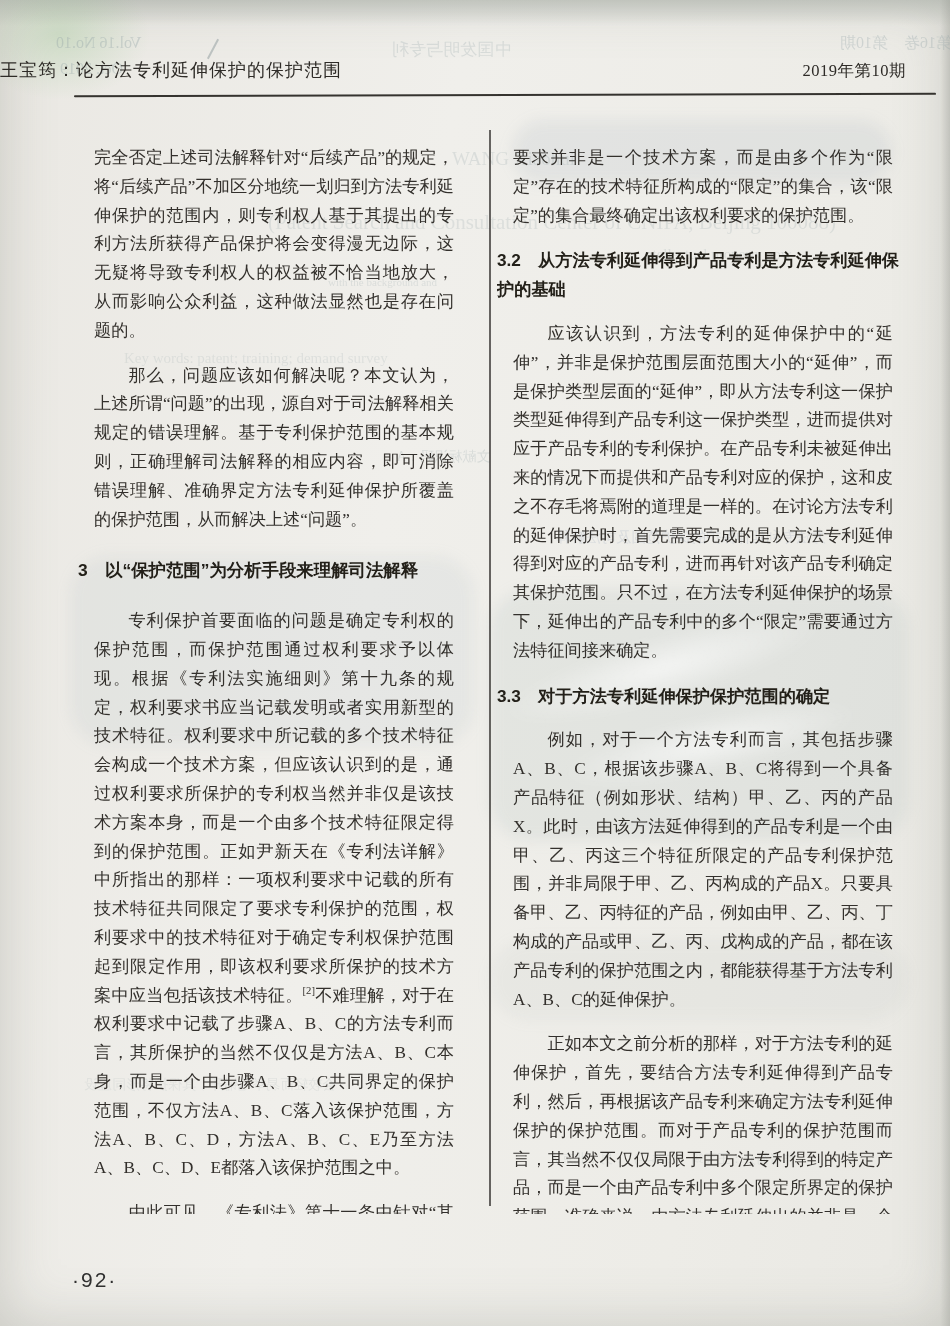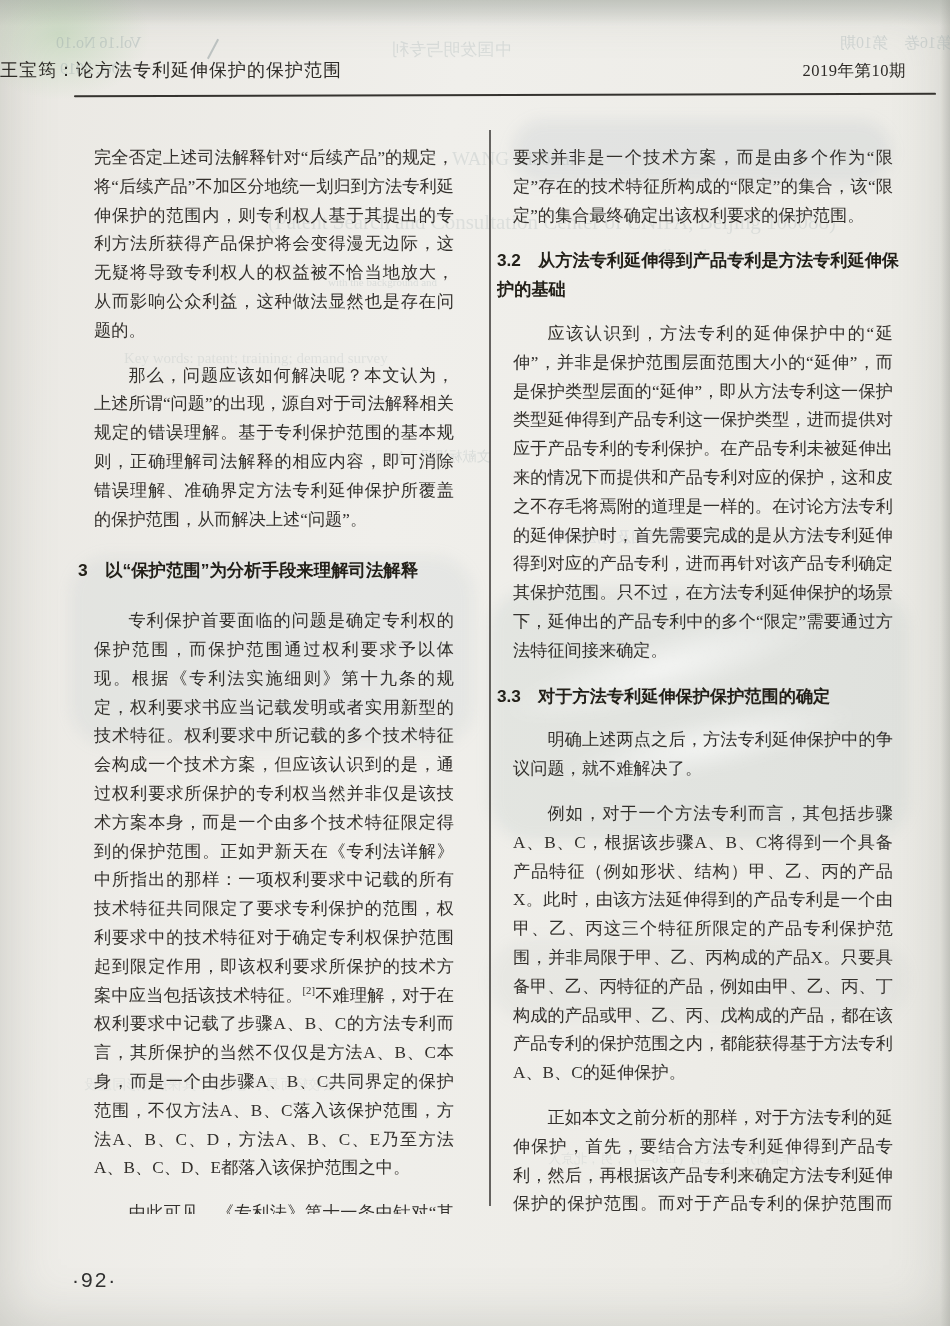--- a/index.html
+++ b/index.html
@@ -93,19 +93,18 @@
       <p class="indent">那么，问题应该如何解决呢？本文认为，上述所谓“问题”的出现，源自对于司法解释相关规定的错误理解。基于专利保护范围的基本规则，正确理解司法解释的相应内容，即可消除错误理解、准确界定方法专利延伸保护所覆盖的保护范围，从而解决上述“问题”。</p>
       <div class="h-main">3　以“保护范围”为分析手段来理解司法解释</div>
       <p class="indent">专利保护首要面临的问题是确定专利权的保护范围，而保护范围通过权利要求予以体现。根据《专利法实施细则》第十九条的规定，权利要求书应当记载发明或者实用新型的技术特征。权利要求中所记载的多个技术特征会构成一个技术方案，但应该认识到的是，通过权利要求所保护的专利权当然并非仅是该技术方案本身，而是一个由多个技术特征限定得到的保护范围。正如尹新天在《专利法详解》中所指出的那样：一项权利要求中记载的所有技术特征共同限定了要求专利保护的范围，权利要求中的技术特征对于确定专利权保护范围起到限定作用，即该权利要求所保护的技术方案中应当包括该技术特征。<sup>[2]</sup>不难理解，对于在权利要求中记载了步骤A、B、C的方法专利而言，其所保护的当然不仅仅是方法A、B、C本身，而是一个由步骤A、B、C共同界定的保护范围，不仅方法A、B、C落入该保护范围，方法A、B、C、D，方法A、B、C、E乃至方法A、B、C、D、E都落入该保护范围之中。</p>
       <p class="indent">由此可见，《专利法》第十一条中针对“其专利产品”以及“其专利方法”所提供的保护，并非局限于权利要求书所记载的特定技术方案，而是涵盖了基于权利要求所记载的各个技术特征所限定得到的产品或方法的保护范围，该保护范围中包括有多个不同的产品或方法。在专利保护的背景下来看权利要求，权利</p>
     </div>
   <div class="col col-right" id="col-right">
       <p>要求并非是一个技术方案，而是由多个作为“限定”存在的技术特征所构成的“限定”的集合，该“限定”的集合最终确定出该权利要求的保护范围。</p>
       <div class="h-sub">3.2　从方法专利延伸得到产品专利是方法专利延伸保护的基础</div>
       <p class="indent">应该认识到，方法专利的延伸保护中的“延伸”，并非是保护范围层面范围大小的“延伸”，而是保护类型层面的“延伸”，即从方法专利这一保护类型延伸得到产品专利这一保护类型，进而提供对应于产品专利的专利保护。在产品专利未被延伸出来的情况下而提供和产品专利对应的保护，这和皮之不存毛将焉附的道理是一样的。在讨论方法专利的延伸保护时，首先需要完成的是从方法专利延伸得到对应的产品专利，进而再针对该产品专利确定其保护范围。只不过，在方法专利延伸保护的场景下，延伸出的产品专利中的多个“限定”需要通过方法特征间接来确定。</p>
       <div class="h-sub">3.3　对于方法专利延伸保护保护范围的确定</div>
-      <p class="indent">明确上述两点之后，方法专利延伸保护中的争议问题，就不难解决了。</p>
       <p class="indent">例如，对于一个方法专利而言，其包括步骤A、B、C，根据该步骤A、B、C将得到一个具备产品特征（例如形状、结构）甲、乙、丙的产品X。此时，由该方法延伸得到的产品专利是一个由甲、乙、丙这三个特征所限定的产品专利保护范围，并非局限于甲、乙、丙构成的产品X。只要具备甲、乙、丙特征的产品，例如由甲、乙、丙、丁构成的产品或甲、乙、丙、戊构成的产品，都在该产品专利的保护范围之内，都能获得基于方法专利A、B、C的延伸保护。</p>
       <p class="indent">正如本文之前分析的那样，对于方法专利的延伸保护，首先，要结合方法专利延伸得到产品专利，然后，再根据该产品专利来确定方法专利延伸保护的保护范围。而对于产品专利的保护范围而言，其当然不仅仅局限于由方法专利得到的特定产品，而是一个由产品专利中多个限定所界定的保护范围。准确来说，由方法专利延伸出的并非是一个特定的产品，而是一个由多个产品特征构成的“限定”集合，通过该“限定”集合确定出产品专利的保护范围。</p>
     </div>
 
   <div class="page-num">·92·</div>
 </div>
 
 </body></html>

